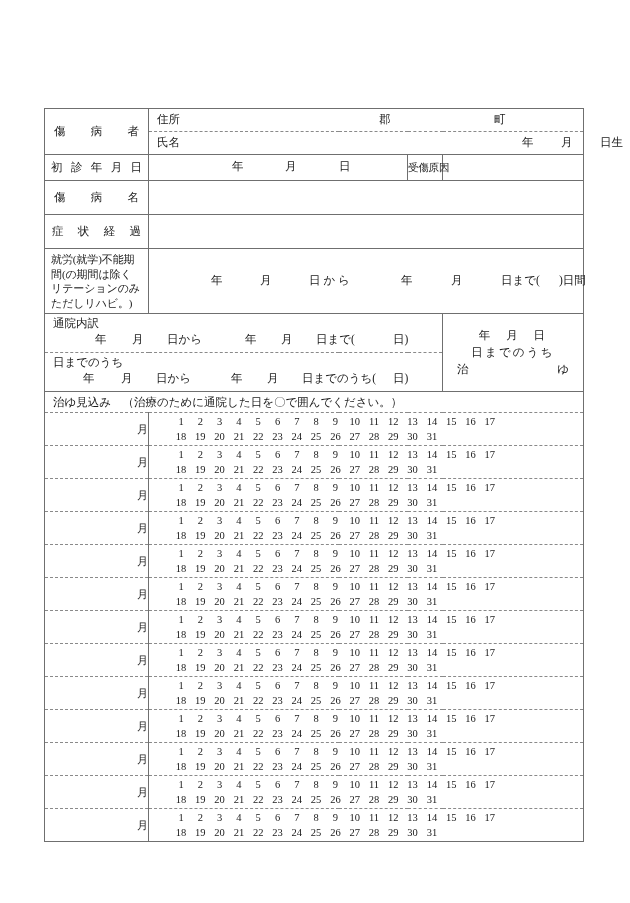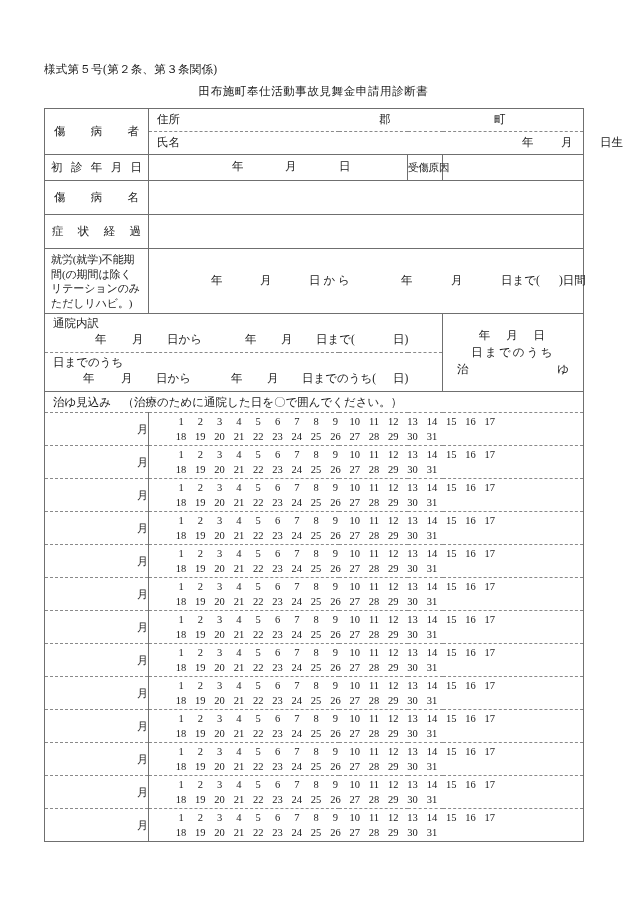--- a/index.html
+++ b/index.html
@@ -112,22 +112,20 @@
     justify-content: space-between;
     padding: 0 14px;
     font-size: 11.5px;
   }
 </style>
 </head>
 <body>
 
 <div class="page">
 
-  <div class="form-no">様式第５号(第２条、第３条関係)</div>
-  <div class="doc-title">田布施町奉仕活動事故見舞金申請用診断書</div>
 
   <table class="main">
     <colgroup>
       <col style="width:104px">
       <col style="width:190px">
       <col style="width:69px">
       <col style="width:35px">
       <col style="width:141px">
     </colgroup>
     <tbody id="tbody-main">

